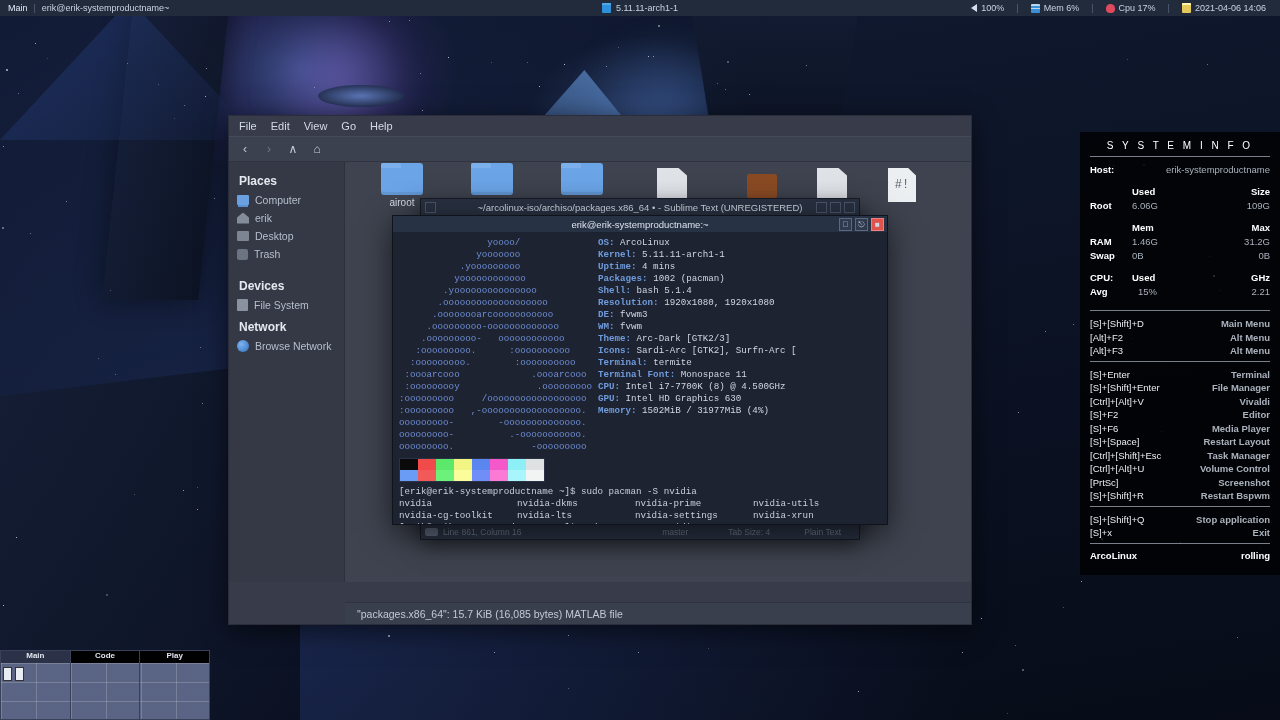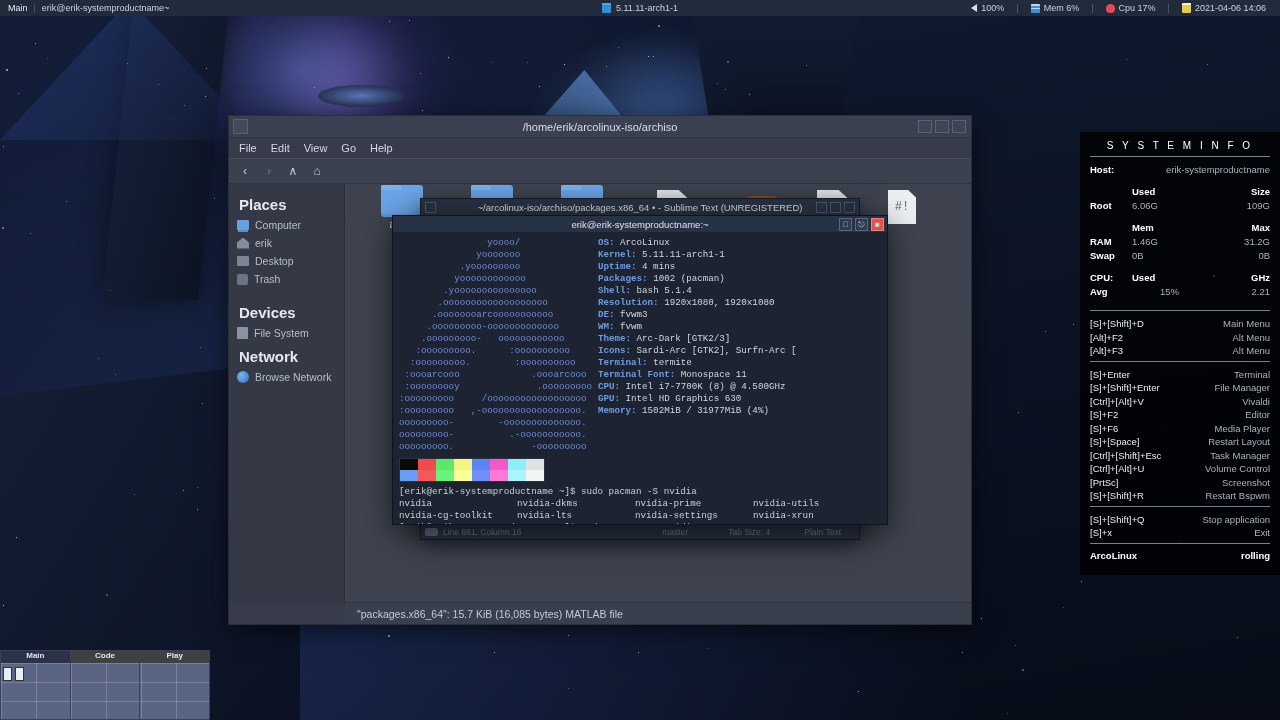--- a/index.html
+++ b/index.html
@@ -104,21 +104,21 @@
   .v { color:#aab2bd; }
   .sysgrid { display:grid; grid-template-columns: 42px 1fr 1fr; line-height:14px; }
   .sysgrid .lbl { color:#fff; font-weight:bold; }
   .sysgrid .mid { color:#aab2bd; }
   .sysgrid .right { color:#aab2bd; text-align:right; }
   .sysgrid .hdr { color:#ffffff; font-weight:bold; }
   .sysgrid .hdrR { color:#ffffff; font-weight:bold; text-align:right; }
   .spacer { height:8px; }
   .sc-row { display:flex; justify-content:space-between; line-height:13.5px; }
   .sc-key { color:#e9edf2; }
-  .sc-act { color:#aab2bd; }
+  .sc-act { color:#aab2bd;font-weight:bold; }
   #conky .foot { display:flex; justify-content:space-between; margin-top:6px;
      color:#ffffff; font-weight:bold; }
 
   
   #fm {
     position:absolute; left:228px; top:115px; width:744px; height:510px;
     background:#383c4a; border:1px solid #2b2e3a;
     box-shadow: 0 6px 24px rgba(0,0,0,.55);
     color:#d3dae3; font-size:11px;
   }
@@ -146,21 +146,21 @@
     color:#cfd6e0; font-size:10.5px; position:relative;
   }
   .folder-mini { width:11px;height:9px;background:#5294e2;border-radius:1px 2px 1px 1px;
     box-shadow: inset 0 -1px 0 rgba(255,255,255,.15);}
   #reload { position:absolute; right:4px; color:#aeb7c4; font-size:11px; }
   #fm-body { display:flex; height:calc(510px - 22px - 20px - 26px - 22px); }
   #places {
     width:116px; background:#353945; padding:8px 0 0 8px; font-size:10.5px;
     border-right:1px solid #2c303b;
   }
-  #places .head { color:#e4e9f0; font-weight:bold; margin:4px 0 3px 2px; font-size:15px;}
+  #places .head { color:#e4e9f0; font-weight:bold; margin:4px 0 3px 2px; font-size:12px;}
   #places .pitem { display:flex; align-items:center; gap:6px; height:18px; color:#b6bfcc;}
   .ic-computer{width:12px;height:10px;background:#6a9fe0;border-radius:1px;box-shadow:0 3px 0 -1px #5a8fd0;}
   .ic-home{width:12px;height:11px;background:#848c99;clip-path:polygon(50% 0,100% 45%,100% 100%,0 100%,0 45%);}
   .ic-desktop{width:12px;height:10px;background:#7d8592;border-radius:1px;}
   .ic-trash{width:11px;height:11px;background:#6c7481;border-radius:2px;}
   .ic-fs{width:11px;height:12px;background:#8a929f;border-radius:1px;}
   .ic-net{width:12px;height:12px;border-radius:50%;background:radial-gradient(circle at 35% 35%,#7fb4ee,#2e6fbe);}
   #filepane { flex:1; background:#3e434f; position:relative; overflow:hidden; }
   .fileitem { position:absolute; width:58px; text-align:center; font-size:10px; color:#d6dce5;}
   .fi-folder { width:42px;height:32px;margin:0 auto 2px auto;background:#6ba4e7;
@@ -238,21 +238,21 @@
   #prompt-lines .line { white-space:pre; }
   .cols { display:grid; grid-template-columns: 118px 118px 118px 110px; }
 
   
   #pager {
     position:absolute; left:0; top:650px; width:210px; height:70px;
     background:#5a6484; border:1px solid #39405a; display:flex; flex-direction:column;
   }
   #pager-head { display:flex; height:12px; }
   #pager-head div { flex:1; text-align:center; font-size:8px; color:#dfe4ef;
-    font-weight:bold; border-right:1px solid #39405a; background:#404040;}
+    font-weight:bold; border-right:1px solid #39405a; background:#000000;}
   #pager-head div.active { background:#2b3147; }
   #pager-head div:last-child{border-right:none;}
   #pager-body { flex:1; display:flex; position:relative;
      background-image:
        linear-gradient(to right, rgba(255,255,255,.18) 1px, transparent 1px),
        linear-gradient(to bottom, rgba(255,255,255,.18) 1px, transparent 1px);
      background-size: 35px 19px;
   }
   #pager-body .pcol { flex:1; border-right:1px solid #39405a; }
   #pager-body .pcol:last-child{border-right:none;}
@@ -461,29 +461,20 @@
       </span>
       <span class="sep">|</span>
       <span class="item">
         <span class="ico ico-cal"></span>
         <span>2021-04-06 14:06</span>
       </span>
     </div>
   </div>
 
   <div id="fm">
-    <div id="fm-title">
-      <span id="fm-corner"></span>
-      <span>/home/erik/arcolinux-iso/archiso</span>
-      <span id="fm-btns">
-        <span></span>
-        <span></span>
-        <span></span>
-      </span>
-    </div>
     <div id="fm-menu">
       <span>File</span>
       <span>Edit</span>
       <span>View</span>
       <span>Go</span>
       <span>Help</span>
     </div>
     <div id="fm-toolbar">
       <span class="navbtn">‹</span>
       <span class="navbtn dim">›</span>
@@ -701,21 +692,21 @@
       <span class="lbl">Swap</span>
       <span class="mid">0B</span>
       <span class="right">0B</span>
     </div>
     <div class="spacer"></div>
     <div class="sysgrid">
       <span class="lbl">CPU:</span>
       <span class="hdr">Used</span>
       <span class="hdrR">GHz</span>
       <span class="lbl">Avg</span>
-      <span class="mid" style="padding-left:6px;text-align:center;">15%</span>
+      <span class="mid" style="padding-left:6px;">15%</span>
       <span class="right">2.21</span>
     </div>
     <div class="spacer"></div>
     <hr>
     <div id="sc-g1">
         <div class="sc-row">
           <span class="sc-key">[S]+[Shift]+D</span>
           <span class="sc-act">Main Menu</span>
         </div>
         <div class="sc-row">

